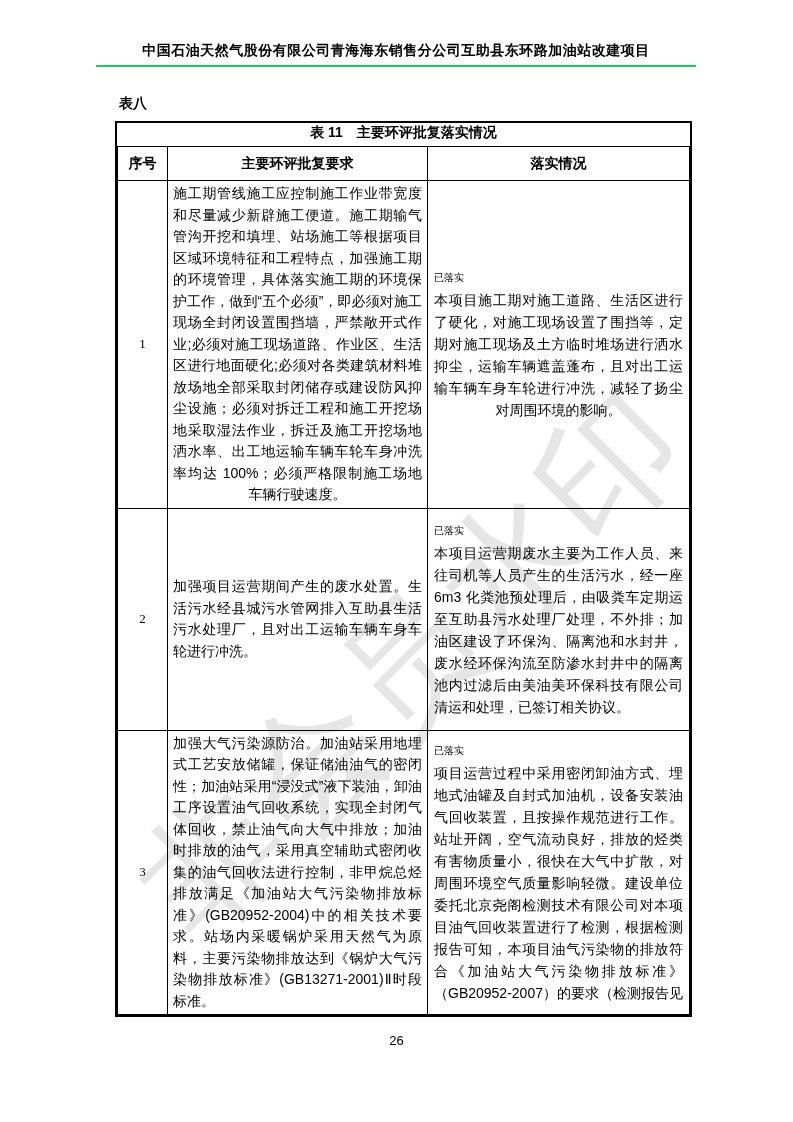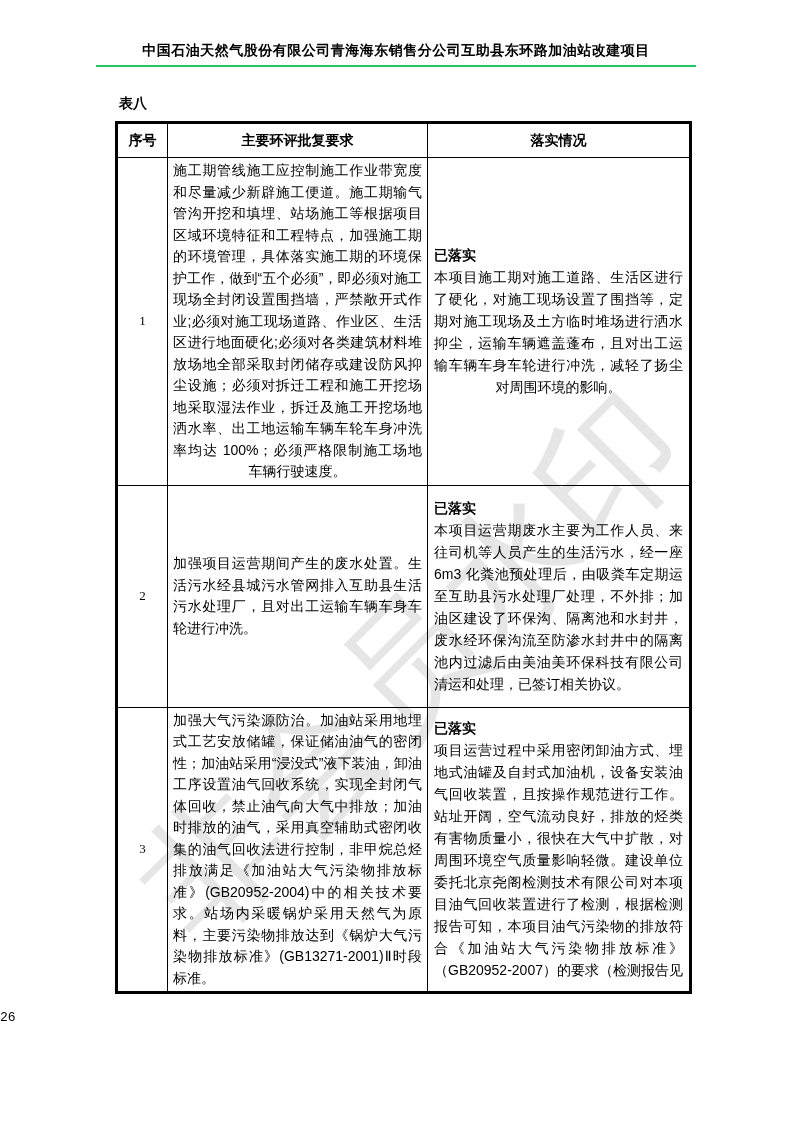--- a/index.html
+++ b/index.html
@@ -94,47 +94,48 @@
     text-align:justify;
     vertical-align:middle;
   }
   td.status {
     padding:2px 6px;
     font-size:14px;
     line-height:22px;
     vertical-align:middle;
   }
   .center-last { text-align-last:center; }
-  .status-label { font-weight:bold; font-size:14px; }
+  .status-label { font-weight:normal; font-size:10px; }
   .status-text  { text-align:justify; }
   tr.r1 td { height:323px; }
   tr.r2 td { height:222px; }
   tr.r3 td { height:273px; }
 
   .page-number {
     margin-top:16px;
-    text-align:left;
+    text-align:center;
     font-size:13px;
-    font-family:Liberation Mono, monospace;
+    font-family:Liberation Sans, sans-serif;
   }
 </style>
 </head>
 <body>
 
 <div class="page">
 
   <div class="watermark">非会员水印</div>
 
   <div class="content">
 
     <div class="doc-header">中国石油天然气股份有限公司青海海东销售分公司互助县东环路加油站改建项目</div>
 
     <div class="section-label">表八</div>
 
     <div class="apptable">
+      <div class="table-subtitle">表 11　主要环评批复落实情况</div>
 
       <table class="grid">
         <colgroup>
           <col class="c-no">
           <col class="c-req">
           <col>
         </colgroup>
         <thead>
           <tr>
             <th>序号</th>

